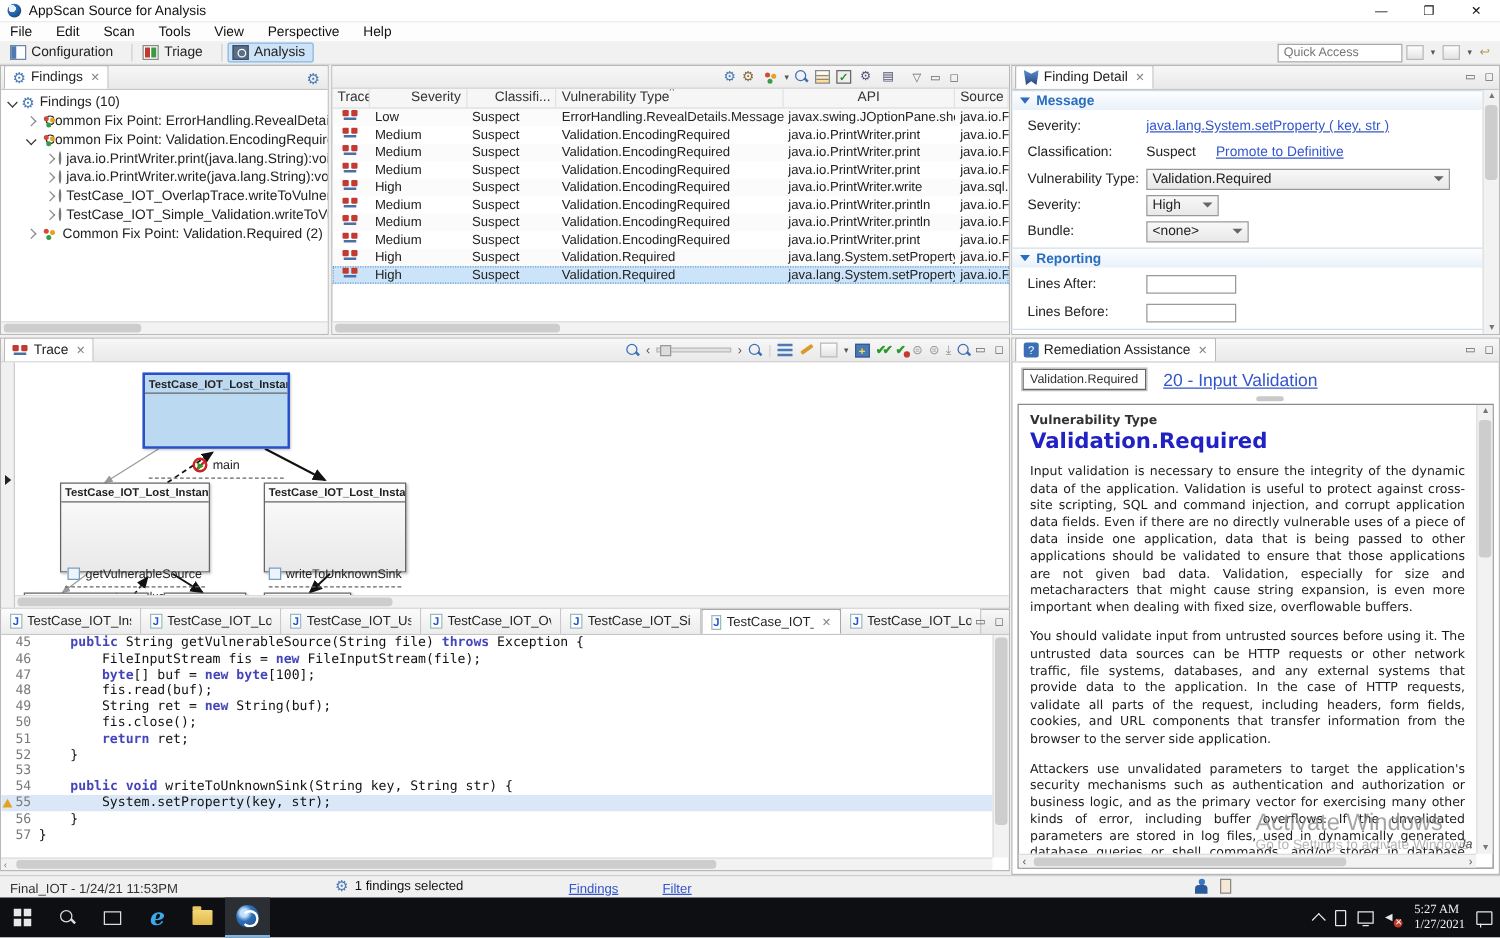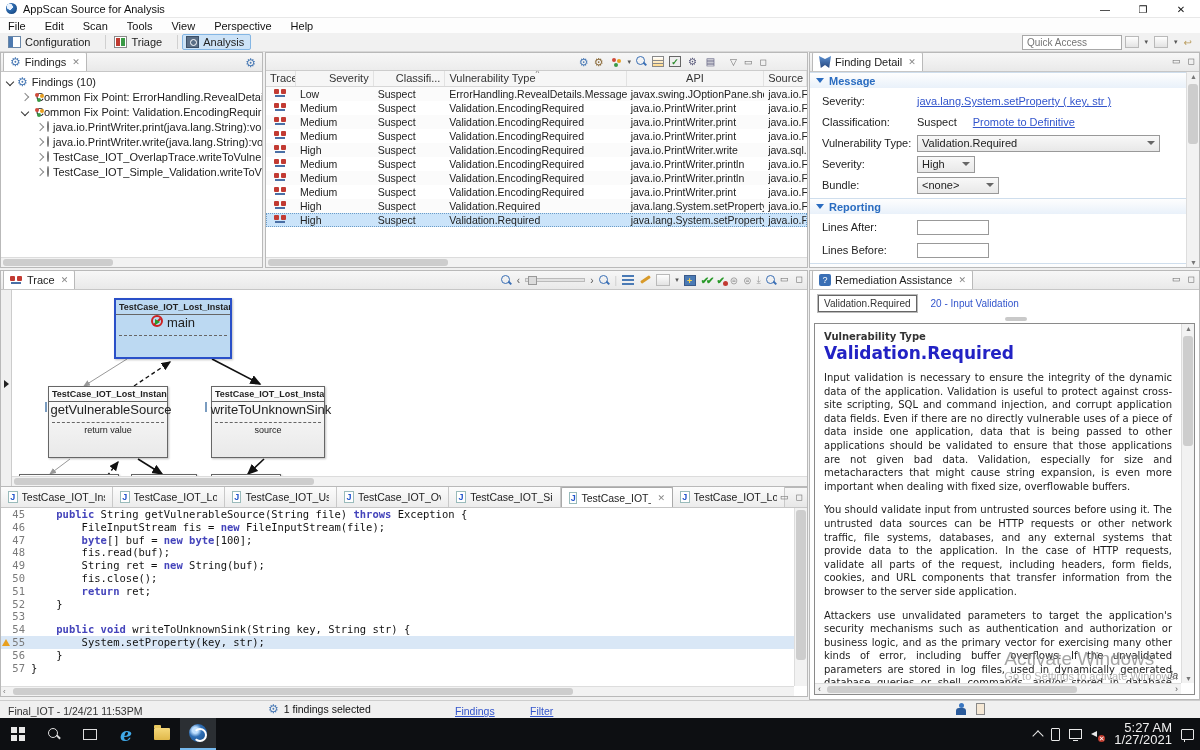--- a/index.html
+++ b/index.html
@@ -114,21 +114,21 @@
   .dblchk { color:#2a9a2a; font-size:10px; letter-spacing:-3px; font-weight:bold; }
   .chkx { color:#2a9a2a; font-size:10px; font-weight:bold; position:relative; }
   .chkx::after { content:""; position:absolute; right:-3px; bottom:0; width:5px; height:5px; border-radius:50%; background:#c23a32; }
   .gray-ico { color:#999; font-size:10px; }
   #trace-strip { position:absolute; left:0; top:19px; bottom:0; width:11px; background:#f0f0f0; border-right:1px solid #ccc; }
   #trace-strip::before { content:""; position:absolute; top:90px; left:3px; width:0; height:0; border-top:4px solid transparent; border-bottom:4px solid transparent; border-left:5px solid #222; }
   #trace-canvas { position:absolute; left:11px; top:19px; right:0; bottom:9px; background:#fff; overflow:hidden; }
   .tnode { position:absolute; background:linear-gradient(#fdfdfd,#e9e9e9); border:1px solid #666; box-shadow:1px 1px 2px rgba(0,0,0,.25); }
   .tnode.selnode { background:#bcd9f2; border:2px solid #2a50c8; }
   .tnode-title { font-weight:bold; font-size:9px; text-align:center; padding:2px 3px; border-bottom:1px solid #666; white-space:nowrap; overflow:hidden; }
-  .tnode-mid { display:flex; align-items:flex-start; justify-content:center; gap:4px; height:20px; font-size:13px; }
+  .tnode-mid { display:flex; align-items:center; justify-content:center; gap:4px; height:20px; font-size:10px;margin-top:47px; }
   .tnode-dash { border-top:1px dashed #666; margin:0 3px; }
   .tnode-port { text-align:center; font-size:9px; padding:2px 0; }
   .cbx { width:10px; height:10px; border:1px solid #7a9cc0; background:#eef4fb; }
   .noentry { width:12px; height:12px; border-radius:50%; border:2px solid #cc2222; position:relative; }
   .noentry::before { content:""; position:absolute; left:-1px; top:3.5px; width:10px; height:2px; background:#cc2222; transform:rotate(-45deg); }
   .noentry::after { content:""; position:absolute; left:2px; top:2px; width:0; height:0; border-top:3px solid transparent; border-bottom:3px solid transparent; border-left:5px solid #2a9a2a; }
 
   
   #editor-panel { left:0; top:487px; width:808px; height:210px; }
   #ed-tabs { height:20px; background:linear-gradient(#f7f7f7,#e7e7e7); border-bottom:1px solid #c6c6c6; display:flex; align-items:flex-end; }
@@ -143,21 +143,21 @@
   .cnum { width:20px; flex:none; text-align:right; color:#7a7a7a; padding-right:6px; }
   .ctext { color:#111;text-align:center; }
   .kw { color:#4444bb; font-weight:bold; }
   #ed-vscroll { position:absolute; right:0; top:20px; bottom:10px; width:13px; background:#f2f2f2; border-left:1px solid #ddd; }
   #ed-hscroll { position:absolute; left:0; right:13px; bottom:0; height:10px; background:#f2f2f2; border-top:1px solid #ddd; }
 
   
   #rem-panel { left:809px; top:270px; width:391px; height:430px; }
   #rem-header-row { position:absolute; top:24px; left:8px; display:flex; align-items:center; gap:14px; }
   #rem-vuln-btn { border:1px solid #666; outline:1px solid #bbb; padding:2px 5px; font-size:10px; background:#fff; color:#333; font-family:"Liberation Sans",sans-serif; }
-  #rem-cwe-link { color:#3355cc; font-size:10px; }
+  #rem-cwe-link { color:#3355cc; text-decoration:underline; font-size:14px; }
   #rem-sash { position:absolute; top:46px; left:50%; width:22px; height:4px; background:#c9c9c9; border-radius:2px; }
   #rem-frame { position:absolute; top:52px; left:4px; right:4px; bottom:4px; border:1px solid #8a8a8a; background:#fff; }
   #rem-content { position:absolute; top:0; left:0; right:13px; bottom:11px; overflow:hidden; padding:7px 9px; font-family:"DejaVu Sans",sans-serif; }
   #rem-kicker { font-weight:bold; font-size:10px; color:#333; }
   #rem-title { font-weight:bold; font-size:17px; color:#2222c4; margin:1px 0 8px; font-family:"DejaVu Sans",sans-serif; }
   .rem-p { font-size:10px; line-height:13.6px; text-align:justify; color:#1c1c1c; margin-bottom:10px; }
   #rem-ja { position:absolute; right:16px; bottom:13px; font-style:italic; font-size:10px; color:#444; }
   #rem-vscroll { position:absolute; right:0; top:0; bottom:11px; width:13px; background:#f2f2f2; border-left:1px solid #ddd; }
   #rem-hscroll { position:absolute; left:0; right:13px; bottom:0; height:11px; background:#f2f2f2; border-top:1px solid #ddd; display:flex; align-items:center; justify-content:space-between; padding:0 3px; color:#555; font-size:9px; }
   #rem-hthumb { position:absolute; left:12px; top:2px; height:7px; width:250px; background:#cdcdcd; border-radius:3px; }
@@ -195,21 +195,21 @@
   .appscan-ico { width:18px; height:18px; border-radius:50%; background:radial-gradient(circle at 35% 35%, #bfe0ff 18%, #2f6fb5 40%, #174a85 95%); position:relative; }
   .appscan-ico::before { content:""; position:absolute; left:4px; top:4px; width:10px; height:10px; border:2px solid #fff; border-left-color:transparent; border-radius:50%; }
   #tray { position:absolute; right:6px; top:718px; height:32px; display:flex; align-items:center; gap:9px; color:#e8e8e8; }
   .tray-chev { width:8px; height:8px; border-top:1.5px solid #e8e8e8; border-right:1.5px solid #e8e8e8; transform:rotate(-45deg); margin-top:4px; }
   .dev-ico { width:9px; height:13px; border:1.2px solid #e8e8e8; border-radius:1px; }
   .net-ico { width:13px; height:10px; border:1.2px solid #e8e8e8; position:relative; }
   .net-ico::after { content:""; position:absolute; left:3px; bottom:-3px; width:5px; height:1.5px; background:#e8e8e8; }
   .spk-ico { position:relative; width:14px; height:12px; }
   .spk-ico::before { content:""; position:absolute; left:0; top:3px; width:0; height:0; border-top:3px solid transparent; border-bottom:3px solid transparent; border-right:6px solid #e8e8e8; }
   .spk-ico::after { content:"✕"; position:absolute; right:0; bottom:-2px; font-size:7px; color:#fff; background:#c0392b; border-radius:50%; width:7px; height:7px; line-height:7px; text-align:center; }
-  #clock { text-align:right; font-size:13px; line-height:12px; color:#f0f0f0; }
+  #clock { text-align:left; font-size:10px; line-height:12px; color:#f0f0f0;font-family:Liberation Serif, serif; }
   .ac-ico { width:13px; height:11px; border:1.2px solid #e8e8e8; border-radius:1px; position:relative; }
   .ac-ico::after { content:""; position:absolute; left:2px; bottom:-3px; width:4px; height:3px; border-left:1.2px solid #e8e8e8; }
 </style>
 </head>
 <body>
 
 <div id="titlebar" class="abs">
   <span id="app-icon"></span>
   <span id="win-title">AppScan Source for Analysis</span>
   <div id="win-controls">
@@ -294,20 +294,25 @@
       <div class="trow" style="padding-left: 36px;">
         <span class="twist collapsed"></span>
         <span class="apinode"></span>
         <span class="lbl">TestCase_IOT_OverlapTrace.writeToVulnerableSink(ja</span>
       </div>
       <div class="trow" style="padding-left: 36px;">
         <span class="twist collapsed"></span>
         <span class="apinode"></span>
         <span class="lbl">TestCase_IOT_Simple_Validation.writeToVulnerableSi</span>
       </div>
+      <div class="trow" style="padding-left: 21px;">
+        <span class="twist collapsed"></span>
+        <span class="fixgrp"></span>
+        <span class="lbl">Common Fix Point: Validation.Required (2)</span>
+      </div>
     </div>
   <div class="hscroll">
       <span class="hthumb" style="left:2px;width:110px;"></span>
     </div>
 </div>
 
 <div id="table-panel" class="panel">
   <div id="table-toolbar">
     <span class="gear" style="font-size:11px;">⚙</span>
     <span class="gear" style="font-size:11px;color:#8a6a3a;">⚙</span>

